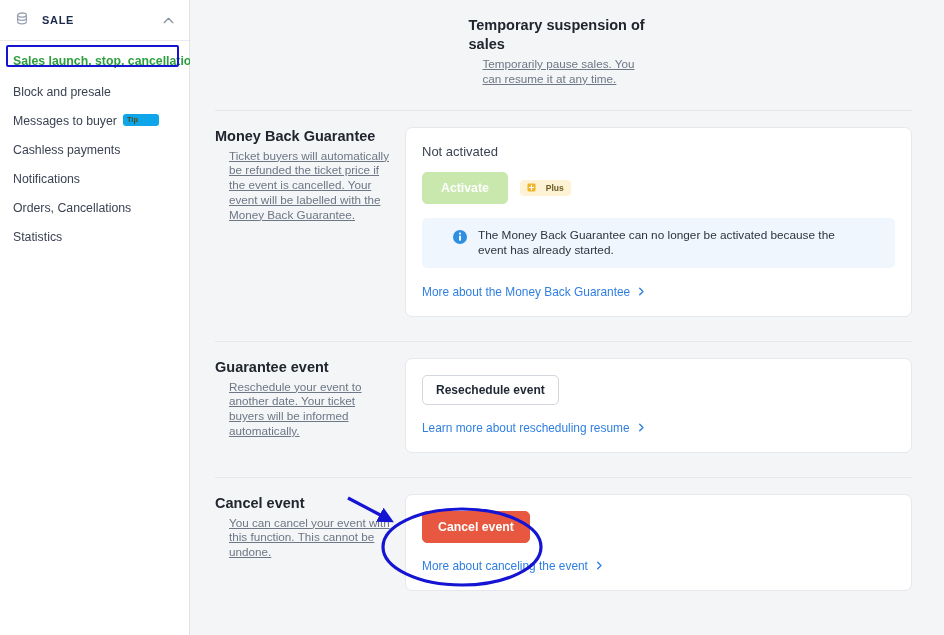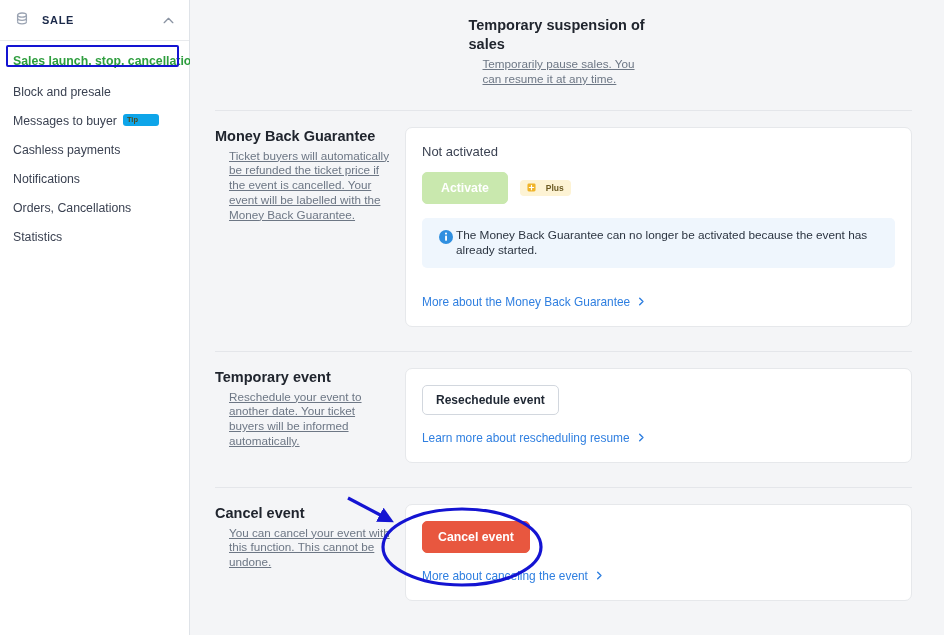--- a/index.html
+++ b/index.html
@@ -208,25 +208,25 @@
     color: #6b5a22;
   }
   .plus-icon {
     width: 9px; height: 9px;
     display: block;
   }
 
   .info-box {
     background: #eff6fd;
     border-radius: 5px;
-    padding: 10px 16px;
-    display: flex;
-    gap: 2px;
+    padding: 10px 30px;
+    display: flex;
+    gap: 10px;
     align-items: flex-start;
-    margin-bottom: 24px;
+    margin-bottom: 14px;
   }
   .info-icon {
     width: 16px; height: 16px;
     flex: 0 0 16px;
     margin-top: 1px;
   }
   .info-text {
     font-size: 11.8px;
     color: #2b3440;
     line-height: 15px;
@@ -353,21 +353,21 @@
           </svg>
         </a>
       </div>
     </section>
 
     <div style="height:24px"></div>
     <div class="divider"></div>
 
     <section class="section">
       <div class="section-left">
-        <h2 class="section-title">Temporary event</h2>
+        <h2 class="section-title">Guarantee event</h2>
         <p class="section-desc">Reschedule your event to another date. Your ticket buyers will be informed automatically.</p>
       </div>
       <div class="card">
         <button class="btn btn-outline">
           <span>Resechedule event</span>
         </button>
         <div class="mt12">
           <a class="link-row">
             <span>Learn more about rescheduling resume</span>
             <svg class="link-chevron" viewBox="0 0 10 10">

